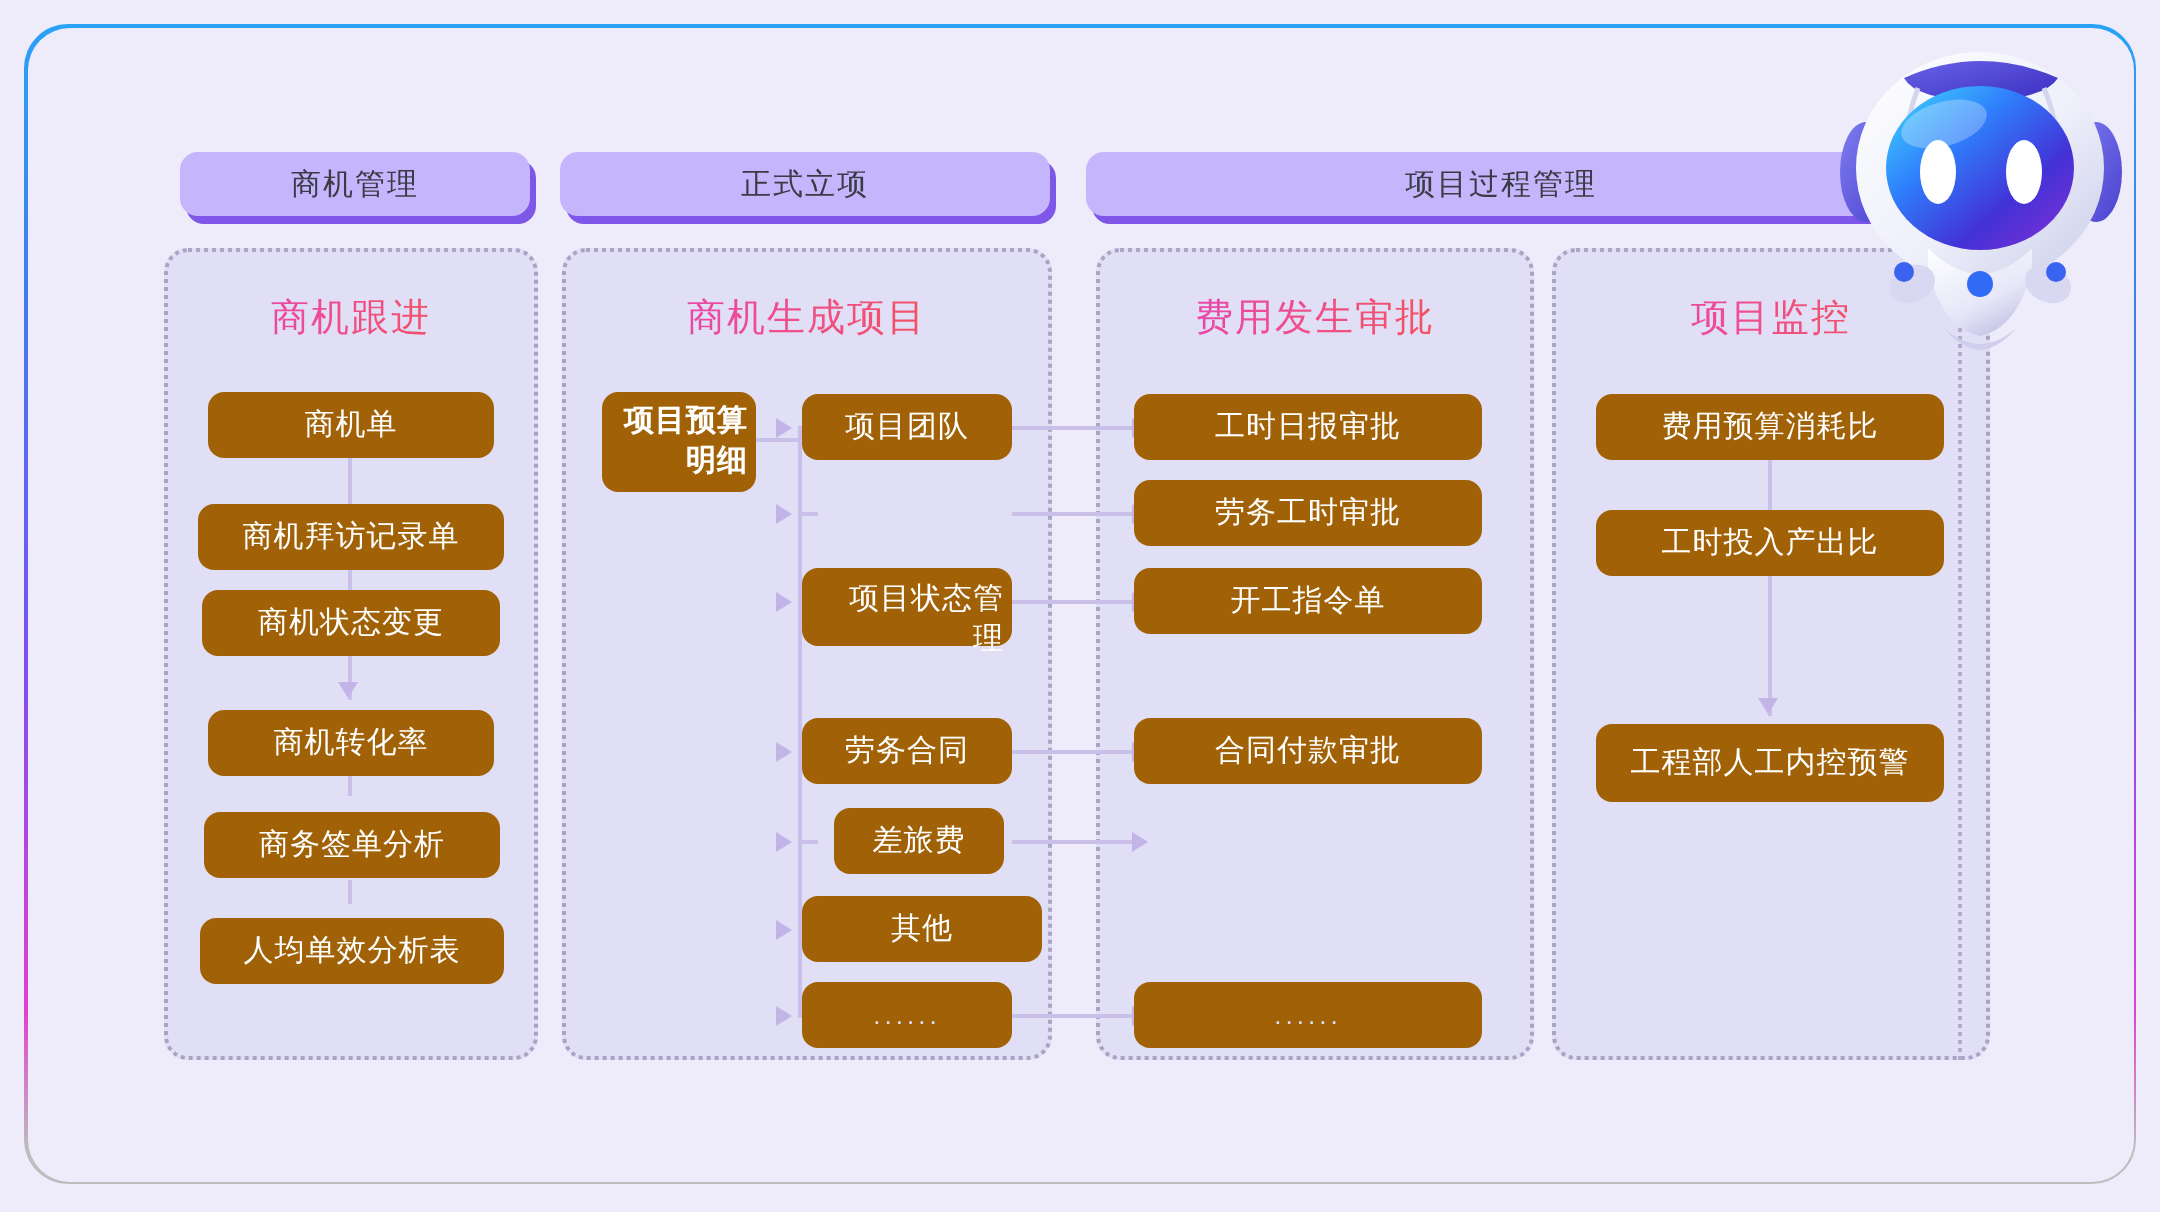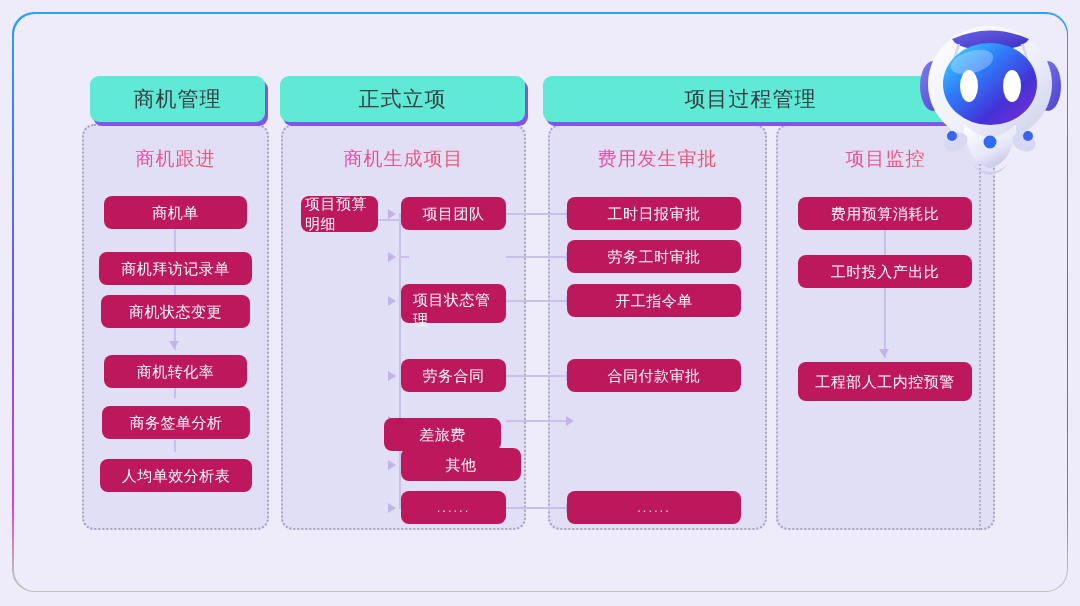--- a/index.html
+++ b/index.html
@@ -27,29 +27,29 @@
   }
   #frame-inner {
     width: 100%; height: 100%;
     border-radius: 21px;
     background: #eeecfa;
   }
 
   
   .tab {
     position: absolute;
-    height: 46px;
-    background: #5eead4;
+    height: 32px;
+    background: #c4b5fd;
     border-radius: 9px;
     box-shadow: 3px 4px 0 0 #7e56e8;
     display: flex;
     align-items: center;
     justify-content: center;
     color: #3b3b46;
-    font-size: 21px;
+    font-size: 15px;
     letter-spacing: 1px;
     z-index: 6;
   }
 
   
   .panel {
     position: absolute;
     background: #e1dff5;
     border: 2px dotted #a9a3c4;
     border-radius: 12px;
@@ -64,28 +64,28 @@
     background: linear-gradient(90deg,#e040c8 0%, #ef4e8e 45%, #f5553f 100%);
     -webkit-background-clip: text;
     background-clip: text;
     color: transparent;
     z-index: 4;
   }
 
   
   .node {
     position: absolute;
-    background: #be185d;
+    background: #a16207;
     border-radius: 8px;
     color: #ffffff;
     font-size: 15px;
     display: flex;
     align-items: center;
     justify-content: center;
-    text-align: left;
+    text-align: right;
     line-height: 20px;
     letter-spacing: .5px;
     z-index: 5;
     padding: 0 4px;
   }
   .node.dots { font-size: 13px; letter-spacing: 2px; color: #d9ddff; }
   .node.wrap { align-items: flex-start; padding-top: 6px; }
 
   
   .vline, .hline, .trunk {
@@ -148,21 +148,21 @@
   <div class="node" style="left:104px; top:196px; width:143px; height:33px;">商机单</div>
   <div class="node" style="left:99px; top:252px; width:153px; height:33px;">商机拜访记录单</div>
   <div class="node" style="left:101px; top:295px; width:149px; height:33px;">商机状态变更</div>
   <div class="node" style="left:104px; top:355px; width:143px; height:33px;">商机转化率</div>
   <div class="node" style="left:102px; top:406px; width:148px; height:33px;">商务签单分析</div>
   <div class="node" style="left:100px; top:459px; width:152px; height:33px;">人均单效分析表</div>
 
   <div class="panel" style="left:281px; top:124px; width:245px; height:406px;"></div>
   <div class="panel-title" style="left:281px; top:146px; width:245px;">商机生成项目</div>
 
-  <div class="node wrap" style="left:301px; top:196px; width:77px; height:36px; flex-direction:column; justify-content:center; align-items:center; padding-top:0;">项目预算明细</div>
+  <div class="node wrap" style="left:301px; top:196px; width:77px; height:50px; flex-direction:column; justify-content:center; align-items:center; padding-top:0;font-weight:bold;">项目预算明细</div>
   <div class="hline" style="left:378px; top:219px; width:22px;"></div>
   <div class="trunk" style="left:399px; top:213px; height:294px;"></div>
 
   <div class="hline" style="left:399px; top:213px; width:10px;"></div>
   <div class="arrow-right" style="left:388px; top:209px;"></div>
   <div class="hline" style="left:399px; top:256px; width:10px;"></div>
   <div class="arrow-right" style="left:388px; top:252px;"></div>
   <div class="hline" style="left:399px; top:300px; width:10px;"></div>
   <div class="arrow-right" style="left:388px; top:296px;"></div>
   <div class="hline" style="left:399px; top:375px; width:10px;"></div>
@@ -170,21 +170,21 @@
   <div class="hline" style="left:399px; top:420px; width:10px;"></div>
   <div class="arrow-right" style="left:388px; top:416px;"></div>
   <div class="hline" style="left:399px; top:464px; width:10px;"></div>
   <div class="arrow-right" style="left:388px; top:460px;"></div>
   <div class="hline" style="left:399px; top:507px; width:10px;"></div>
   <div class="arrow-right" style="left:388px; top:503px;"></div>
 
   <div class="node" style="left:401px; top:197px; width:105px; height:33px;">项目团队</div>
   <div class="node wrap" style="left:401px; top:284px; width:105px; height:39px;padding-left:12px;">项目状态管理</div>
   <div class="node" style="left:401px; top:359px; width:105px; height:33px;">劳务合同</div>
-  <div class="node" style="left:384px; top:404px; width:117px; height:33px;margin-top:14px;">差旅费</div>
+  <div class="node" style="left:417px; top:404px; width:85px; height:33px;">差旅费</div>
   <div class="node" style="left:401px; top:448px; width:120px; height:33px;">其他</div>
   <div class="node dots" style="left:401px; top:491px; width:105px; height:33px;">......</div>
 
   <div class="hline" style="left:506px; top:213px; width:62px;"></div>
   <div class="arrow-right" style="left:566px; top:209px;"></div>
   <div class="hline" style="left:506px; top:256px; width:62px;"></div>
   <div class="arrow-right" style="left:566px; top:252px;"></div>
   <div class="hline" style="left:506px; top:300px; width:62px;"></div>
   <div class="arrow-right" style="left:566px; top:296px;"></div>
   <div class="hline" style="left:506px; top:375px; width:62px;"></div>

